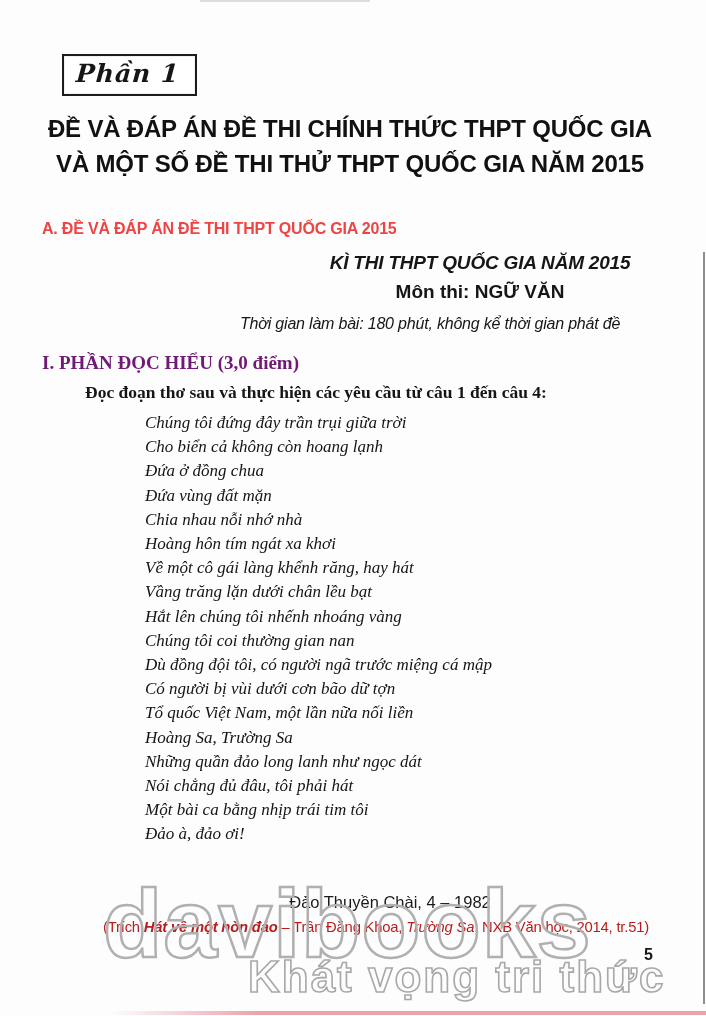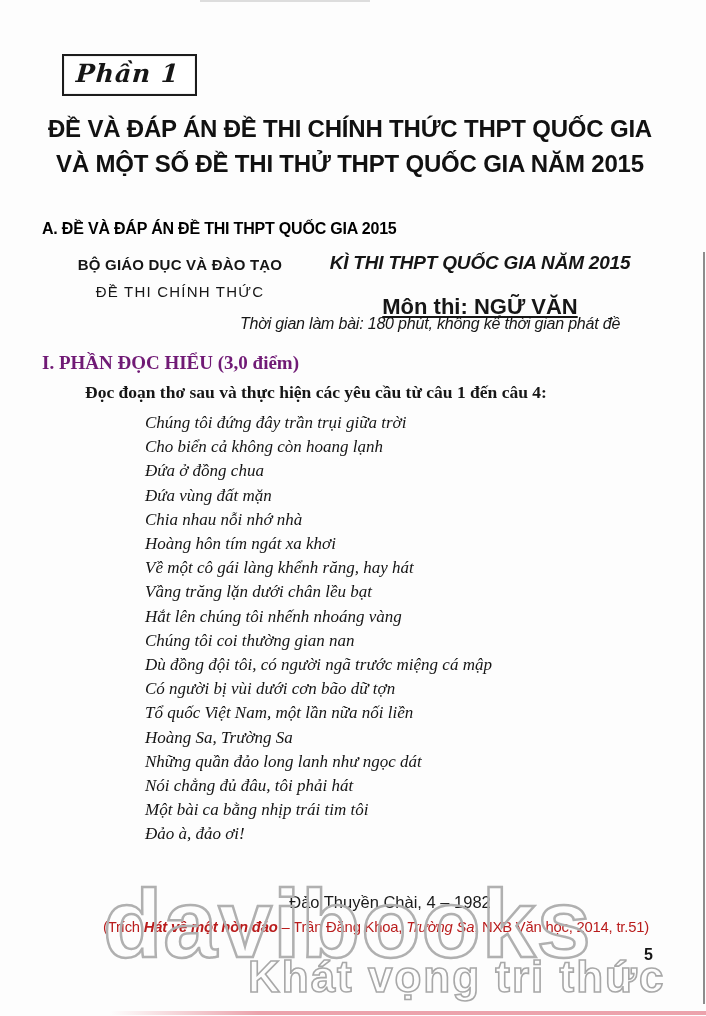--- a/index.html
+++ b/index.html
@@ -29,35 +29,35 @@
   .main-title{
     position:absolute;top:111px;left:0;right:6px;margin:0;
     text-align:center;
     font-size:24px;font-weight:bold;line-height:35px;
     letter-spacing:-0.2px;color:#111;
   }
   .main-title .t-line{display:block;}
   
   .section-a{
     position:absolute;top:220px;left:42px;margin:0;
-    font-size:16px;font-weight:bold;letter-spacing:-0.2px;color:#000000;
+    font-size:16px;font-weight:bold;letter-spacing:-0.2px;color:#ef4444;
   }
   
   .issuer-col{
     position:absolute;top:256px;left:60px;width:240px;
     text-align:center;
   }
   .issuer-line1{font-size:15px;font-weight:bold;letter-spacing:0.2px;}
   .issuer-line2{font-size:15px;font-weight:normal;letter-spacing:1.2px;margin-top:10px;}
   .exam-col{
     position:absolute;top:252px;left:300px;width:360px;
     text-align:center;
   }
   .exam-line1{font-size:19px;font-weight:bold;letter-spacing:-0.2px;font-style:italic;}
-  .exam-line2{font-size:22px;font-weight:bold;margin-top:20px;text-decoration:underline;}
+  .exam-line2{font-size:19px;font-weight:bold;margin-top:7px;}
   .exam-duration{
     position:absolute;top:315px;left:240px;width:420px;
     font-style:italic;font-size:16px;letter-spacing:-0.2px;
   }
   
   .reading-heading{
     position:absolute;top:352px;left:42px;margin:0;
     font-family:"Liberation Serif","DejaVu Serif",serif;
     font-size:19px;font-weight:bold;color:#701a75;
   }
@@ -131,24 +131,20 @@
     <span class="part-label">Phần 1</span>
   </div>
 
   <h1 class="main-title">
     <span class="t-line">ĐỀ VÀ ĐÁP ÁN ĐỀ THI CHÍNH THỨC THPT QUỐC GIA</span>
     <span class="t-line">VÀ MỘT SỐ ĐỀ THI THỬ  THPT QUỐC GIA NĂM 2015</span>
   </h1>
 
   <h2 class="section-a">A. ĐỀ VÀ ĐÁP ÁN ĐỀ THI THPT QUỐC GIA 2015</h2>
 
-  <div class="issuer-col">
-    <div class="issuer-line1">BỘ GIÁO DỤC VÀ ĐÀO TẠO</div>
-    <div class="issuer-line2">ĐỀ THI CHÍNH THỨC</div>
-  </div>
 
   <div class="exam-col">
     <div class="exam-line1">KÌ THI THPT QUỐC GIA NĂM 2015</div>
     <div class="exam-line2">Môn thi: NGỮ VĂN</div>
   </div>
 
   <div class="exam-duration">Thời gian làm bài: 180 phút, không kể thời gian phát đề</div>
 
   <h3 class="reading-heading">I. PHẦN ĐỌC HIỂU (3,0 điểm)</h3>
 

